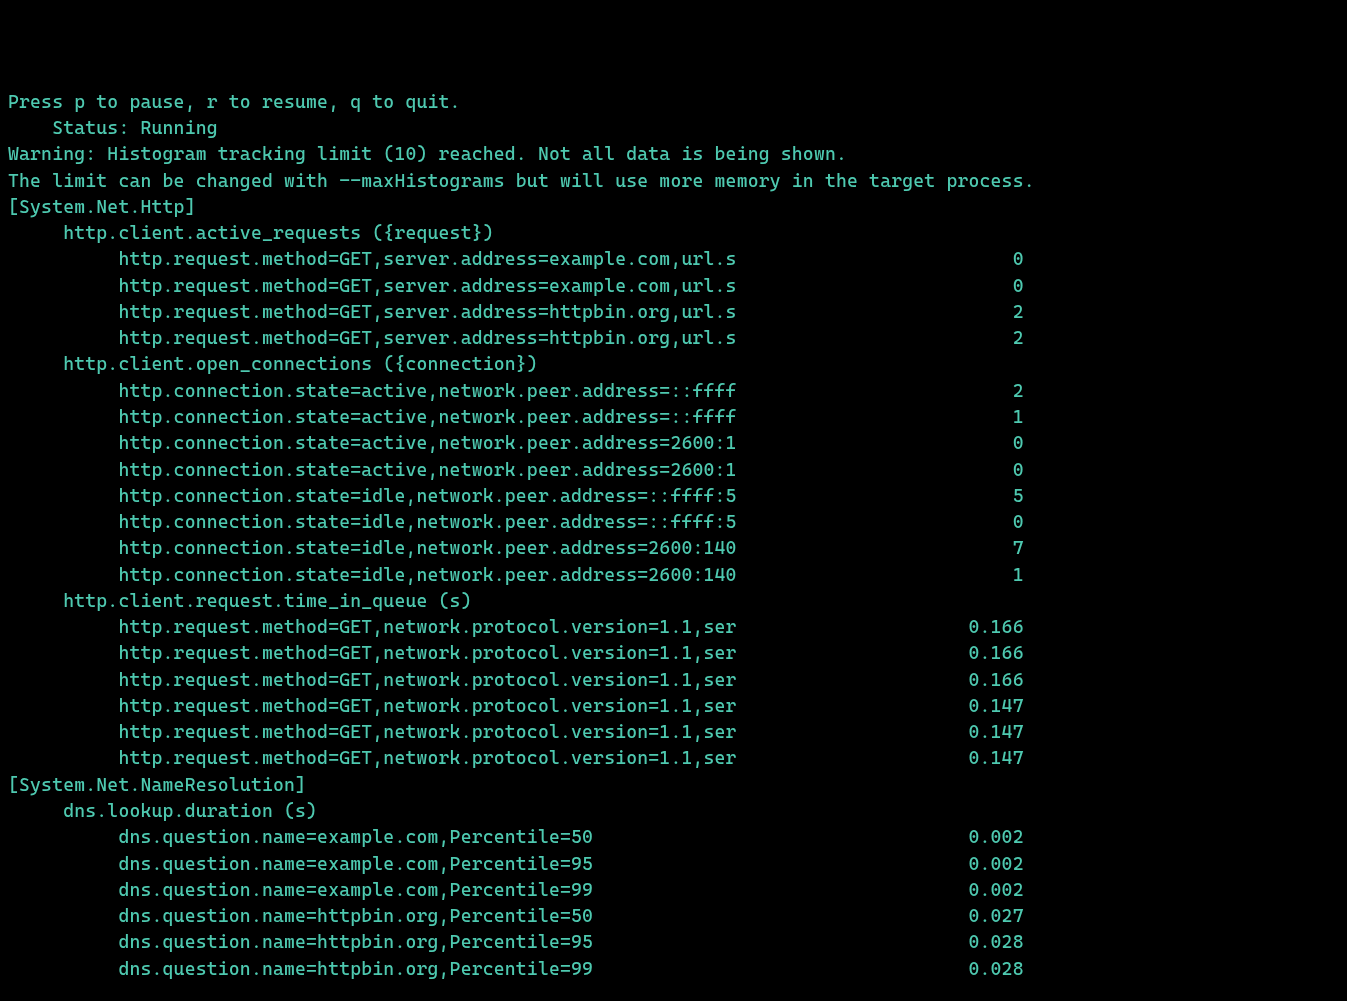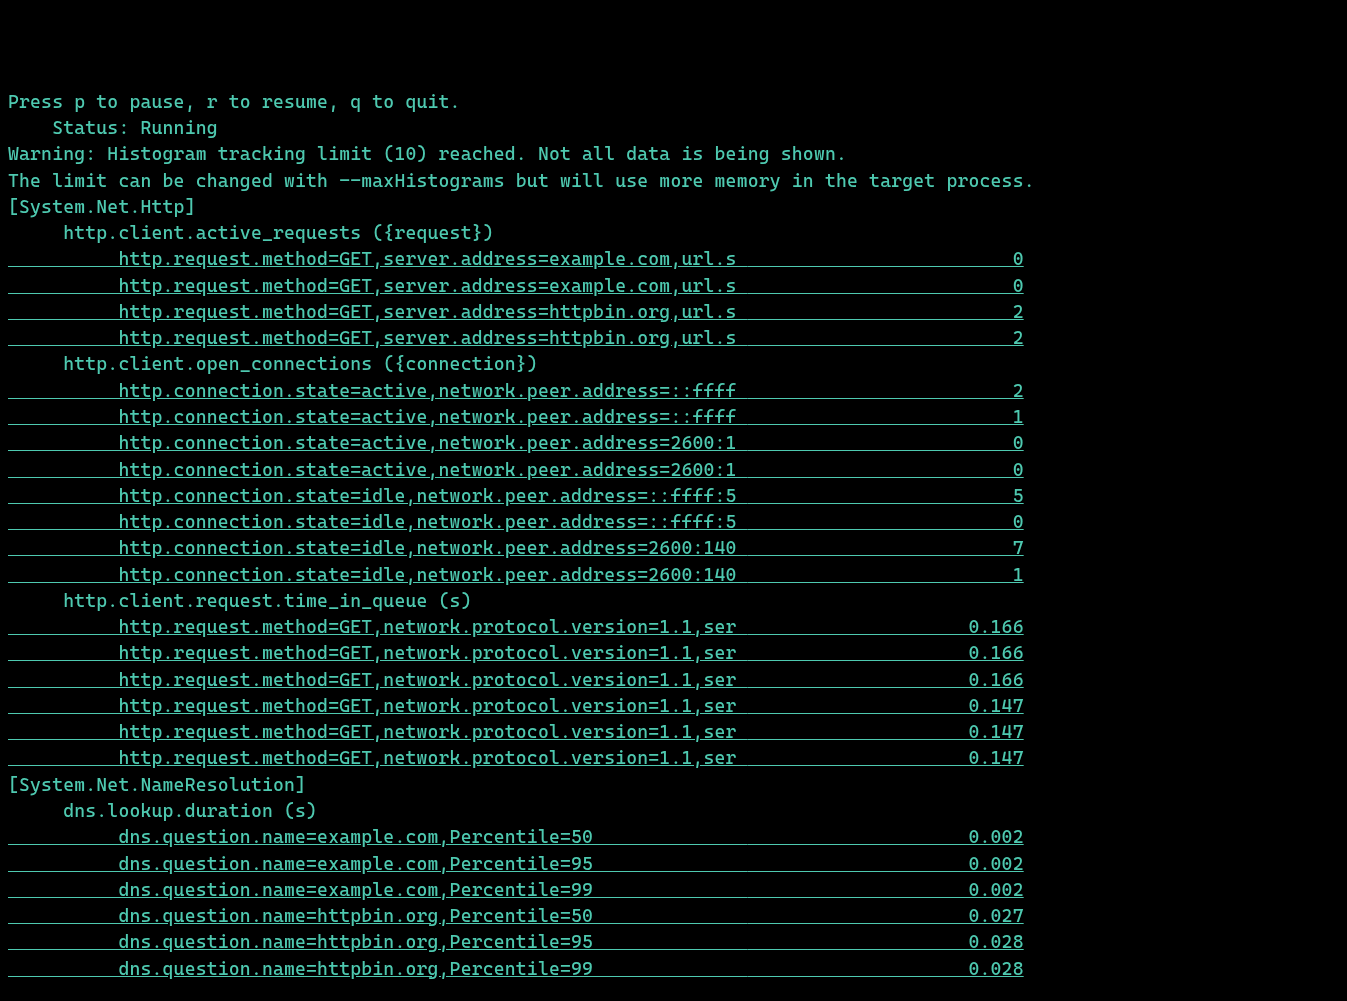--- a/index.html
+++ b/index.html
@@ -12,21 +12,20 @@
       color: #4ec9b0;
       font-family: 'Cascadia Code', 'Consolas', 'Courier New', monospace;
       font-size: 18.5px;
       line-height: 1.42;
       padding: 10px 8px;
       white-space: pre;
       letter-spacing: 0.2px;
     }
     .line {
       display: flex;
-      text-decoration: underline;
     }
     .label-col {
       display: inline-block;
       flex: 0 0 auto;
     }
     .value-col {
       display: inline-block;
       text-align: right;
       flex: 0 0 auto;
     }

